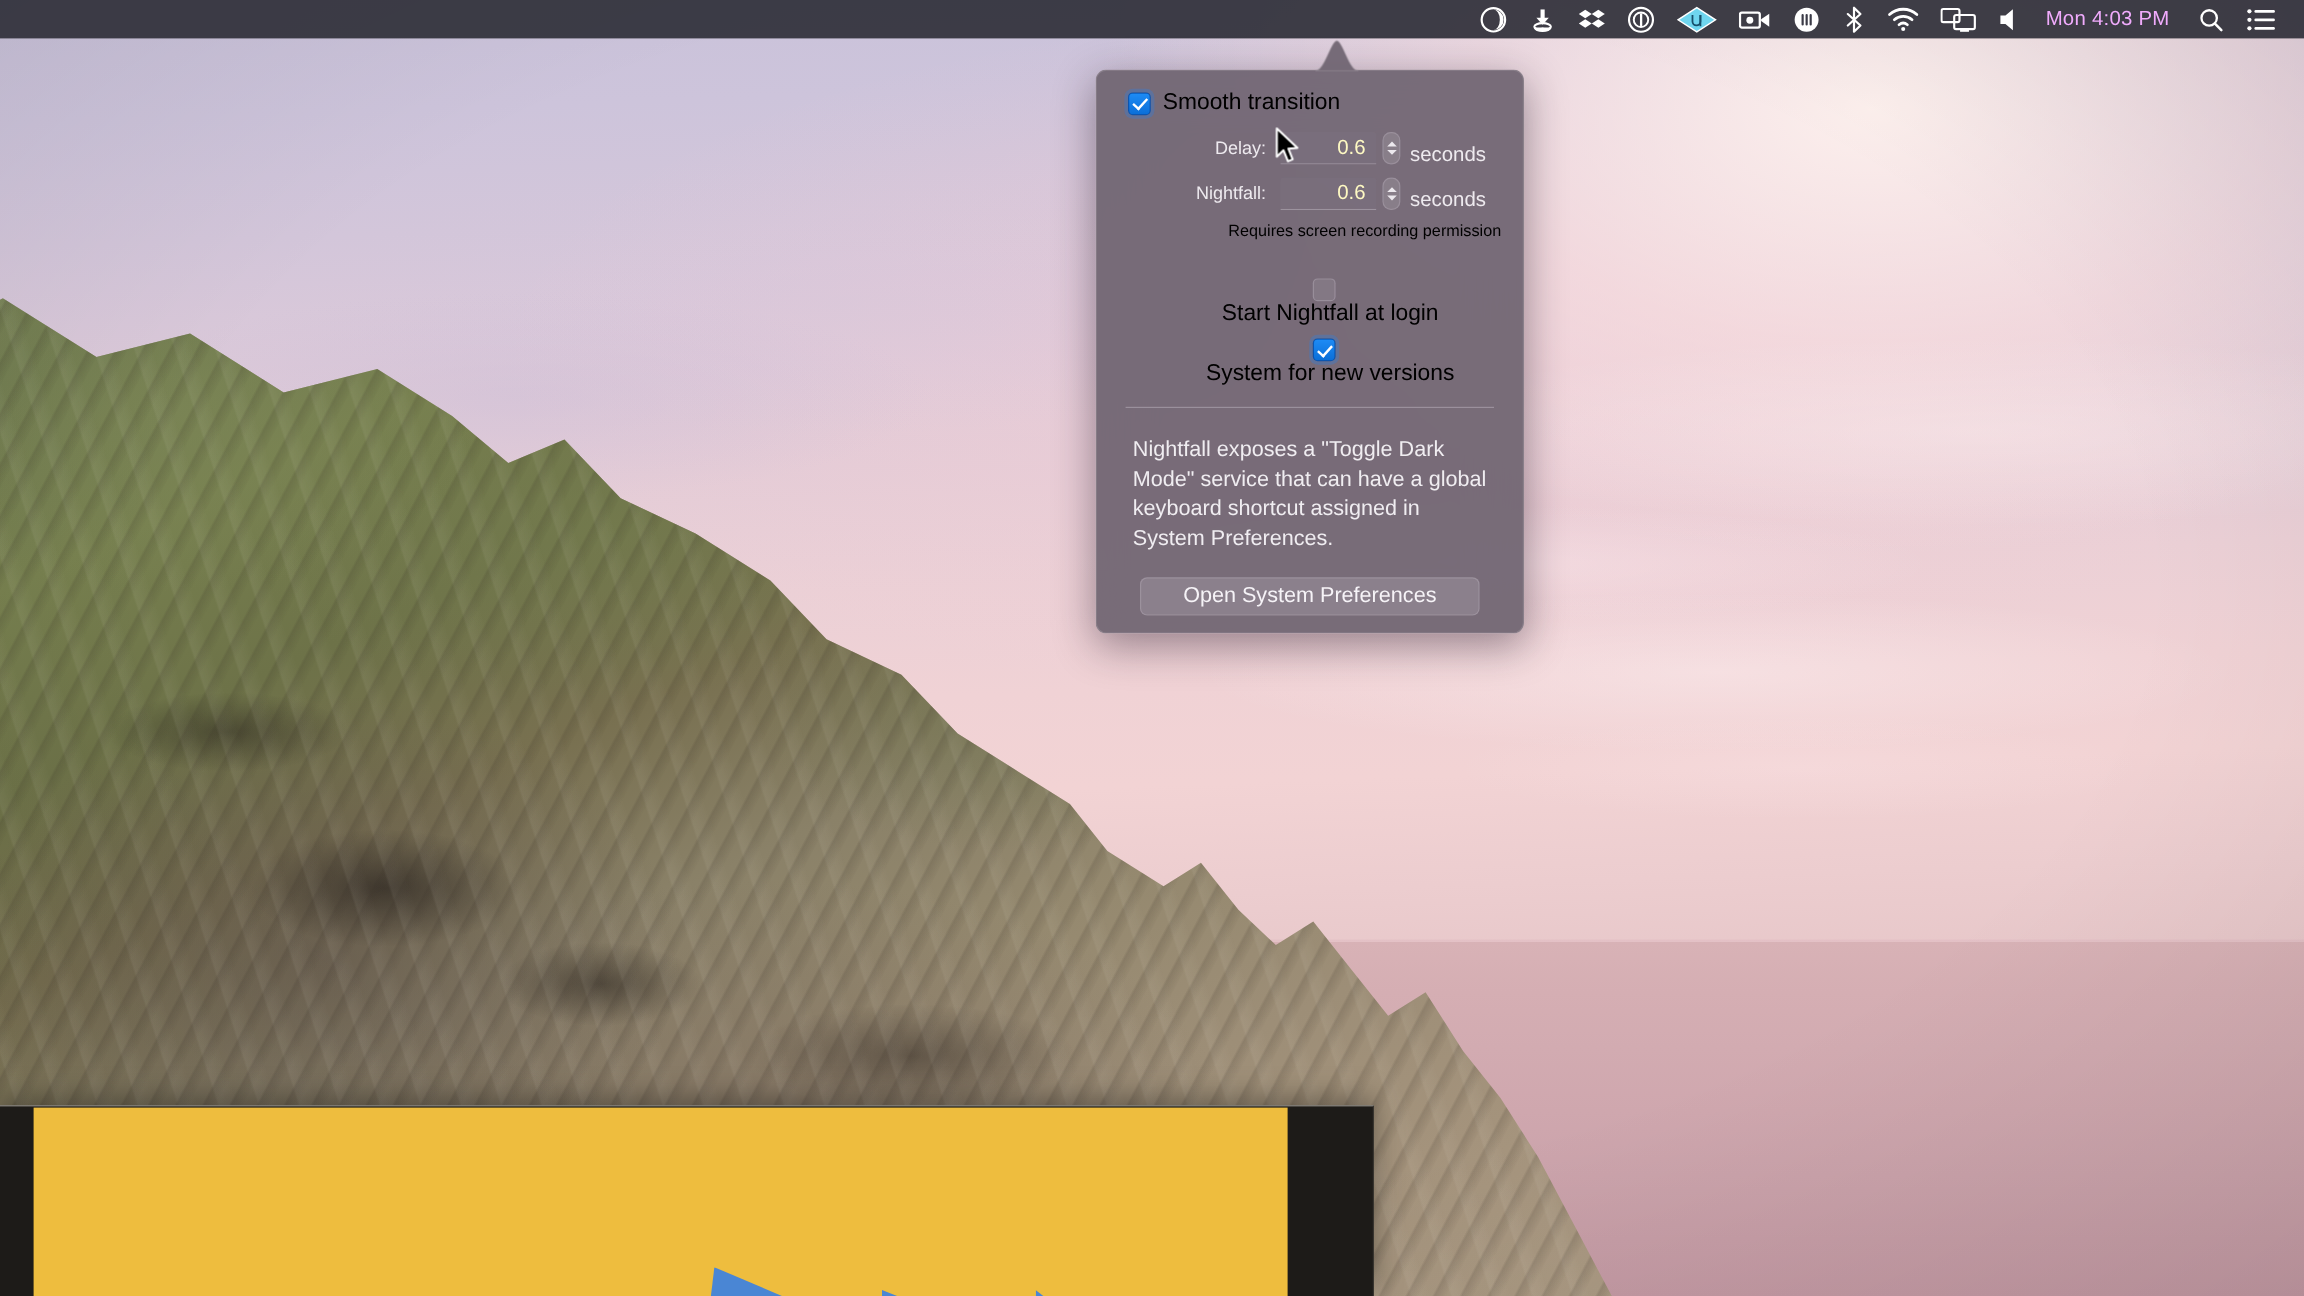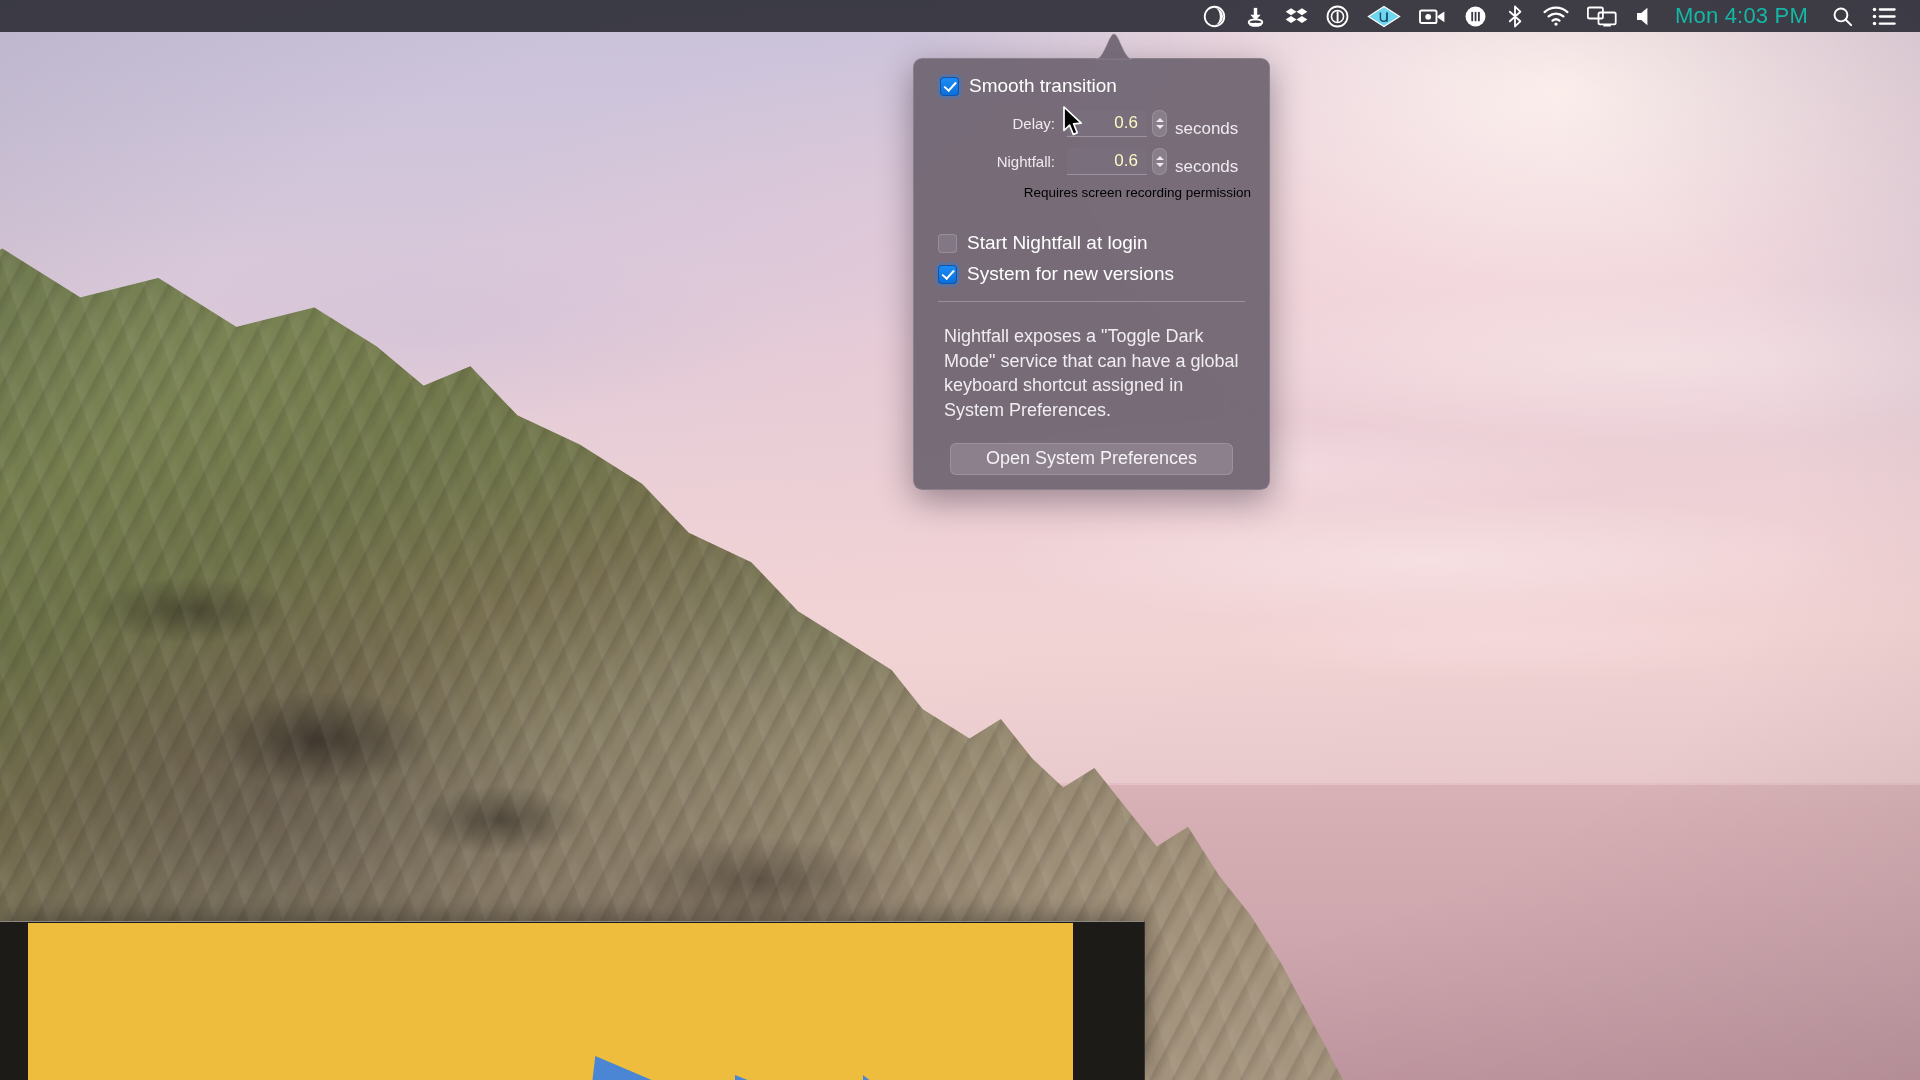--- a/index.html
+++ b/index.html
@@ -115,21 +115,21 @@
     display:flex; align-items:center; justify-content:flex-end;
     padding-right:14px;
     z-index:40;
   }
   .mb-item {
     height:32px; display:flex; align-items:center; justify-content:center;
     padding:0 9px; color:#fff;
   }
   .mb-item svg { display:block; }
   .mb-clock {
-    color:#14b8a6; font-size:22px; letter-spacing:0.2px;
+    color:#f0abfc; font-size:17px; letter-spacing:0.2px;
     padding:0 14px 0 10px; white-space:nowrap;text-align:center;
   }
 
   
   #popover {
     position:absolute; left:913px; top:58px; width:357px;
     background:rgba(110,99,112,0.92);
     border:1px solid rgba(160,150,160,0.45);
     border-radius:9px;
     box-shadow:0 10px 34px rgba(30,20,35,0.42);
@@ -157,21 +157,21 @@
   .chk.off {
     background:rgba(140,130,142,0.55);
     border:1px solid rgba(168,158,170,0.6);
   }
   .chk.on::after {
     content:""; position:absolute;
     width:5px; height:10px;
     border:solid #fff; border-width:0 2.2px 2.2px 0;
     transform:rotate(42deg) translate(0px,-1px);
   }
-  .chk-label { color:#ffffff; font-size:19px; margin-left:10px; white-space:nowrap; }
+  .chk-label { color:#000000; font-size:19px; margin-left:10px; white-space:nowrap; }
 
   .row-smooth { padding:0 0 0 26px; margin-bottom:10px; }
 
   .field-row {
     display:flex; align-items:center; justify-content:flex-end;
     padding-right:20px; margin-bottom:6px;
   }
   .field-label { color:#eeeaef; font-size:15px; margin-right:12px; }
   .num-field {
     width:80px; height:27px;
@@ -196,21 +196,21 @@
   }
   .stepper i.up { border-bottom:4px solid #ece8ed; }
   .stepper i.dn { border-top:4px solid #ece8ed; }
   .seconds-label { color:#eeeaef; font-size:17px; margin-left:8px; width:74px;margin-top:12px; }
 
   .hint {
     text-align:right; color:#000000; font-size:13.5px;
     margin:8px 0 32px 0; padding-right:18px;
   }
 
-  .row-login, .row-check { padding-left:24px; }
+  .row-login, .row-check { padding-left:24px;flex-direction:column; }
   .row-login { margin-bottom:9px; }
   .row-check { margin-bottom:16px; }
 
   .divider {
     height:1px; margin:0 24px 22px 24px;
     background:rgba(198,188,200,0.45);
   }
 
   .blurb {
     color:#f0edf1; font-size:18px; line-height:1.37;

